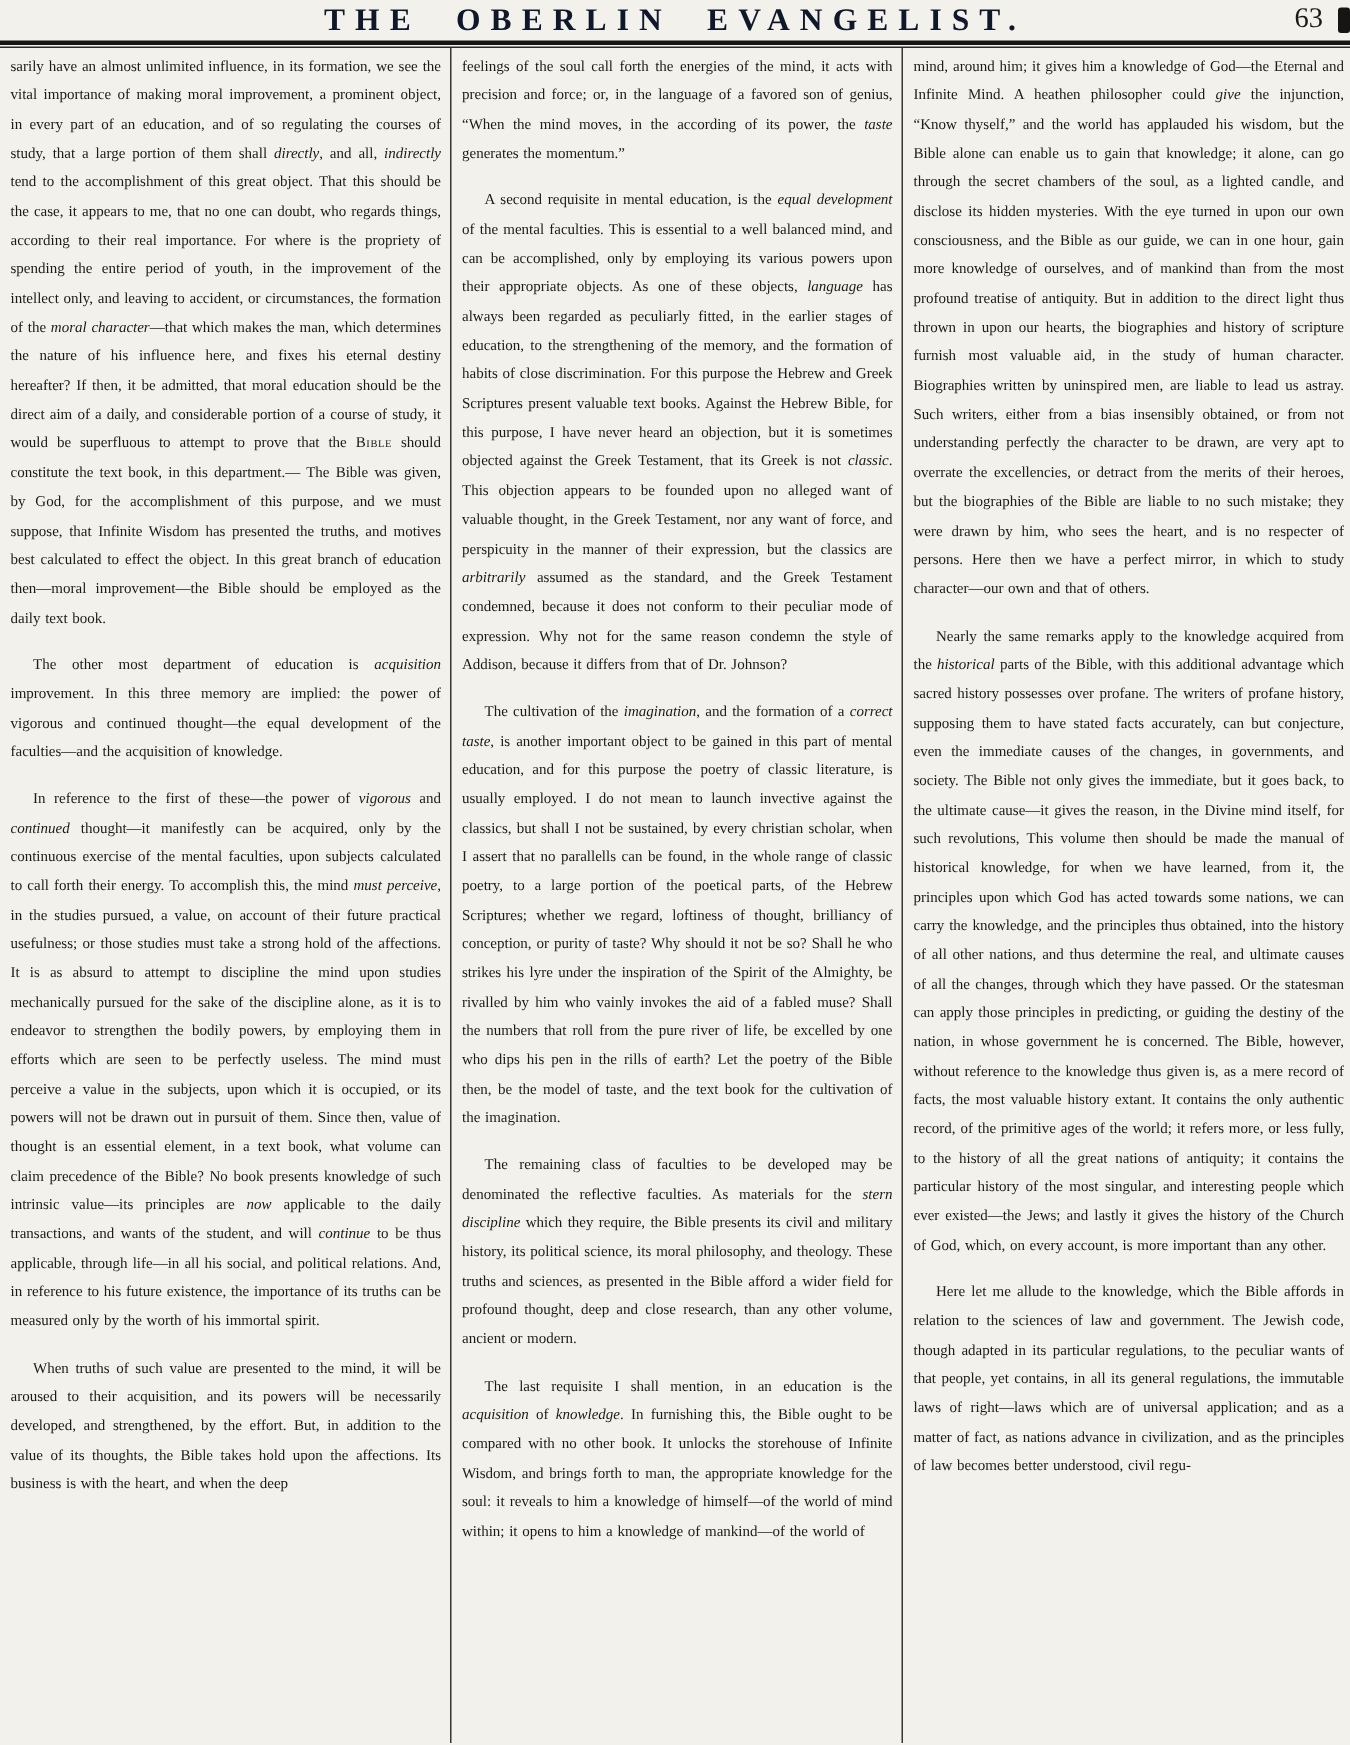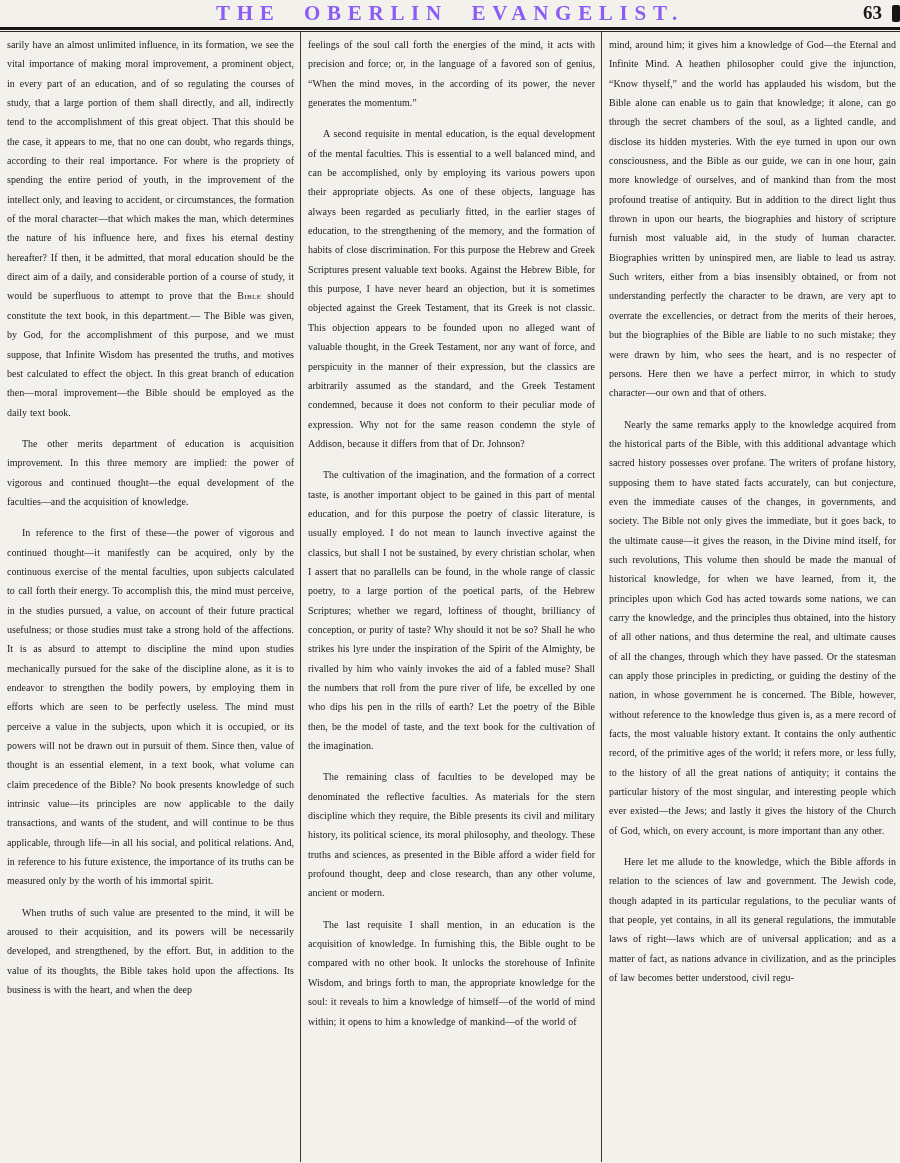--- a/index.html
+++ b/index.html
@@ -18,27 +18,27 @@
     position: relative;
     height: 25px;
     padding-top: 1px;
   }
   .masthead-title {
     text-align: center;
     font-size: 21px;
     font-weight: 700;
     letter-spacing: 0.32em;
     word-spacing: 0.55em;
-    color: #8b5cf6;
+    color: #0f172a;
   }
   .page-number {
     position: absolute;
     top: 2px; right: 18px;
     font-size: 19px;
-    font-weight: 700;
+    font-weight: 400;
   }
   .corner-smudge {
     position: absolute;
     top: 5px; right: 0;
     width: 8px; height: 17px;
     background: #17161!5;
     background: #161514;
     border-radius: 2px;
   }
 
@@ -62,45 +62,45 @@
     text-justify: inter-word;
   }
   section.column + section.column { border-left: 1px solid #38362f; }
   section.column p {
     margin: 0;
     font-size: 10px;
     line-height: 19.35px;
     word-spacing: 0.06em;
   }
   section.column p.indent { text-indent: 15px; margin-top: 12px; }
-  .seg-i  { }
+  .seg-i  { font-style: italic; }
   .seg-sc { font-variant: small-caps; letter-spacing: 0.04em; }
 </style>
 </head>
 <body>
 
 <div class="page">
   <header class="masthead">
     <div class="masthead-title">THE OBERLIN EVANGELIST.</div>
     <div class="page-number">63</div>
     <div class="corner-smudge"></div>
   </header>
   <div class="masthead-rule">
     <div class="rule-thick"></div>
     <div class="rule-thin"></div>
   </div>
   <main class="columns">
     <section class="column">
         <p><span>sarily have an almost unlimited influence, in its formation, we see the vital importance of making moral improvement, a prominent object, in every part of an education, and of so regulating the courses of study, that a large portion of them shall </span><span class="seg-i">directly</span><span>, and all, </span><span class="seg-i">indirectly</span><span> tend to the accomplishment of this great object.  That this should be the case, it appears to me, that no one can doubt, who regards things, according to their real importance.  For where is the propriety of spending the entire period of youth, in the improvement of the intellect only, and leaving to accident, or circumstances, the formation of the </span><span class="seg-i">moral character</span><span>—that which makes the man, which determines the nature of his influence here, and fixes his eternal destiny hereafter?  If then, it be admitted, that moral education should be the direct aim of a daily, and considerable portion of a course of study, it would be superfluous to attempt to prove that the </span><span class="seg-sc">Bible</span><span> should constitute the text book, in this department.— The Bible was given, by God, for the accomplishment of this purpose, and we must suppose, that Infinite Wisdom has presented the truths, and motives best calculated to effect the object.  In this great branch of education then—moral improvement—the Bible should be employed as the daily text book.</span></p>
-        <p class="indent"><span>The other merits department of education is </span><span class="seg-i">acquisition</span><span> improvement.  In this three memory are implied: the power of vigorous and continued thought—the equal development of the faculties—and the acquisition of knowledge.</span></p>
+        <p class="indent"><span>The other most department of education is </span><span class="seg-i">acquisition</span><span> improvement.  In this three memory are implied: the power of vigorous and continued thought—the equal development of the faculties—and the acquisition of knowledge.</span></p>
         <p class="indent"><span>In reference to the first of these—the power of </span><span class="seg-i">vigorous</span><span> and </span><span class="seg-i">continued</span><span> thought—it manifestly can be acquired, only by the continuous exercise of the mental faculties, upon subjects calculated to call forth their energy. To accomplish this, the mind </span><span class="seg-i">must perceive</span><span>, in the studies pursued, a value, on account of their future practical usefulness; or those studies must take a strong hold of the affections. It is as absurd to attempt to discipline the mind upon studies mechanically pursued for the sake of the discipline alone, as it is to endeavor to strengthen the bodily powers, by employing them in efforts which are seen to be perfectly useless.  The mind must perceive a value in the subjects, upon which it is occupied, or its powers will not be drawn out in pursuit of them.  Since then, value of thought is an essential element, in a text book, what volume can claim precedence of the Bible?  No book presents knowledge of such intrinsic value—its principles are </span><span class="seg-i">now</span><span> applicable to the daily transactions, and wants of the student, and will </span><span class="seg-i">continue</span><span> to be thus applicable, through life—in all his social, and political relations.  And, in reference to his future existence, the importance of its truths can be measured only by the worth of his immortal spirit.</span></p>
         <p class="indent"><span>When truths of such value are presented to the mind, it will be aroused to their acquisition, and its powers will be necessarily developed, and strengthened, by the effort.  But, in addition to the value of its thoughts, the Bible takes hold upon the affections.  Its business is with the heart, and when the deep</span></p>
       </section>
     <section class="column">
-        <p><span>feelings of the soul call forth the energies of the mind, it acts with precision and force; or, in the language of a favored son of genius, “When the mind moves, in the according of its power, the </span><span class="seg-i">never</span><span> generates the momentum.”</span></p>
+        <p><span>feelings of the soul call forth the energies of the mind, it acts with precision and force; or, in the language of a favored son of genius, “When the mind moves, in the according of its power, the </span><span class="seg-i">taste</span><span> generates the momentum.”</span></p>
         <p class="indent"><span>A second requisite in mental education, is the </span><span class="seg-i">equal development</span><span> of the mental faculties. This is essential to a well balanced mind, and can be accomplished, only by employing its various powers upon their appropriate objects. As one of these objects, </span><span class="seg-i">language</span><span> has always been regarded as peculiarly fitted, in the earlier stages of education, to the strengthening of the memory, and the formation of habits of close discrimination.  For this purpose the Hebrew and Greek Scriptures present valuable text books.  Against the Hebrew Bible, for this purpose, I have never heard an objection, but it is sometimes objected against the Greek Testament, that its Greek is not </span><span class="seg-i">classic</span><span>. This objection appears to be founded upon no alleged want of valuable thought, in the Greek Testament, nor any want of force, and perspicuity in the manner of their expression, but the classics are </span><span class="seg-i">arbitrarily</span><span> assumed as the standard, and the Greek Testament condemned, because it does not conform to their peculiar mode of expression.  Why not for the same reason condemn the style of Addison, because it differs from that of Dr. Johnson?</span></p>
         <p class="indent"><span>The cultivation of the </span><span class="seg-i">imagination</span><span>, and the formation of a </span><span class="seg-i">correct taste</span><span>, is another important object to be gained in this part of mental education, and for this purpose the poetry of classic literature, is usually employed.  I do not mean to launch invective against the classics, but shall I not be sustained, by every christian scholar, when I assert that no parallells can be found, in the whole range of classic poetry, to a large portion of the poetical parts, of the Hebrew Scriptures; whether we regard, loftiness of thought, brilliancy of conception, or purity of taste?  Why should it not be so?  Shall he who strikes his lyre under the inspiration of the Spirit of the Almighty, be rivalled by him who vainly invokes the aid of a fabled muse? Shall the numbers that roll from the pure river of life, be excelled by one who dips his pen in the rills of earth?  Let the poetry of the Bible then, be the model of taste, and the text book for the cultivation of the imagination.</span></p>
         <p class="indent"><span>The remaining class of faculties to be developed may be denominated the reflective faculties.  As materials for the </span><span class="seg-i">stern discipline</span><span> which they require, the Bible presents its civil and military history, its political science, its moral philosophy, and theology.  These truths and sciences, as presented in the Bible afford a wider field for profound thought, deep and close research, than any other volume, ancient or modern.</span></p>
         <p class="indent"><span>The last requisite I shall mention, in an education is the </span><span class="seg-i">acquisition</span><span> of </span><span class="seg-i">knowledge</span><span>.  In furnishing this, the Bible ought to be compared with no other book.  It unlocks the storehouse of Infinite Wisdom, and brings forth to man, the appropriate knowledge for the soul: it reveals to him a knowledge of himself—of the world of mind within; it opens to him a knowledge of mankind—of the world of</span></p>
       </section>
     <section class="column">
         <p><span>mind, around him; it gives him a knowledge of God—the Eternal and Infinite Mind.  A heathen philosopher could </span><span class="seg-i">give</span><span> the injunction, “Know thyself,” and the world has applauded his wisdom, but the Bible alone can enable us to gain that knowledge; it alone, can go through the secret chambers of the soul, as a lighted candle, and disclose its hidden mysteries. With the eye turned in upon our own consciousness, and the Bible as our guide, we can in one hour, gain more knowledge of ourselves, and of mankind than from the most profound treatise of antiquity.  But in addition to the direct light thus thrown in upon our hearts, the biographies and history of scripture furnish most valuable aid, in the study of human character.  Biographies written by uninspired men, are liable to lead us astray. Such writers, either from a bias insensibly obtained, or from not understanding perfectly the character to be drawn, are very apt to overrate the excellencies, or detract from the merits of their heroes, but the biographies of the Bible are liable to no such mistake; they were drawn by him, who sees the heart, and is no respecter of persons.  Here then we have a perfect mirror, in which to study character—our own and that of others.</span></p>
         <p class="indent"><span>Nearly the same remarks apply to the knowledge acquired from the </span><span class="seg-i">historical</span><span> parts of the Bible, with this additional advantage which sacred history possesses over profane. The writers of profane history, supposing them to have stated facts accurately, can but conjecture, even the immediate causes of the changes, in governments, and society.  The Bible not only gives the immediate, but it goes back, to the ultimate cause—it gives the reason, in the Divine mind itself, for such revolutions,  This volume then should be made the manual of historical knowledge, for when we have learned, from it, the principles upon which God has acted towards some nations, we can carry the knowledge, and the principles thus obtained, into the history of all other nations, and thus determine the real, and ultimate causes of all the changes, through which they have passed.  Or the statesman can apply those principles in predicting, or guiding the destiny of the nation, in whose government he is concerned.  The Bible, however, without reference to the knowledge thus given is, as a mere record of facts, the most valuable history extant.  It contains the only authentic record, of the primitive ages of the world; it refers more, or less fully, to the history of all the great nations of antiquity; it contains the particular history of the most singular, and interesting people which ever existed—the Jews; and lastly it gives the history of the Church of God, which, on every account, is more important than any other.</span></p>
         <p class="indent"><span>Here let me allude to the knowledge, which the Bible affords in relation to the sciences of law and government. The Jewish code, though adapted in its particular regulations, to the peculiar wants of that people, yet contains, in all its general regulations, the immutable laws of right—laws which are of universal application; and as a matter of fact, as nations advance in civilization, and as the principles of law becomes better understood, civil regu-</span></p>
       </section>

